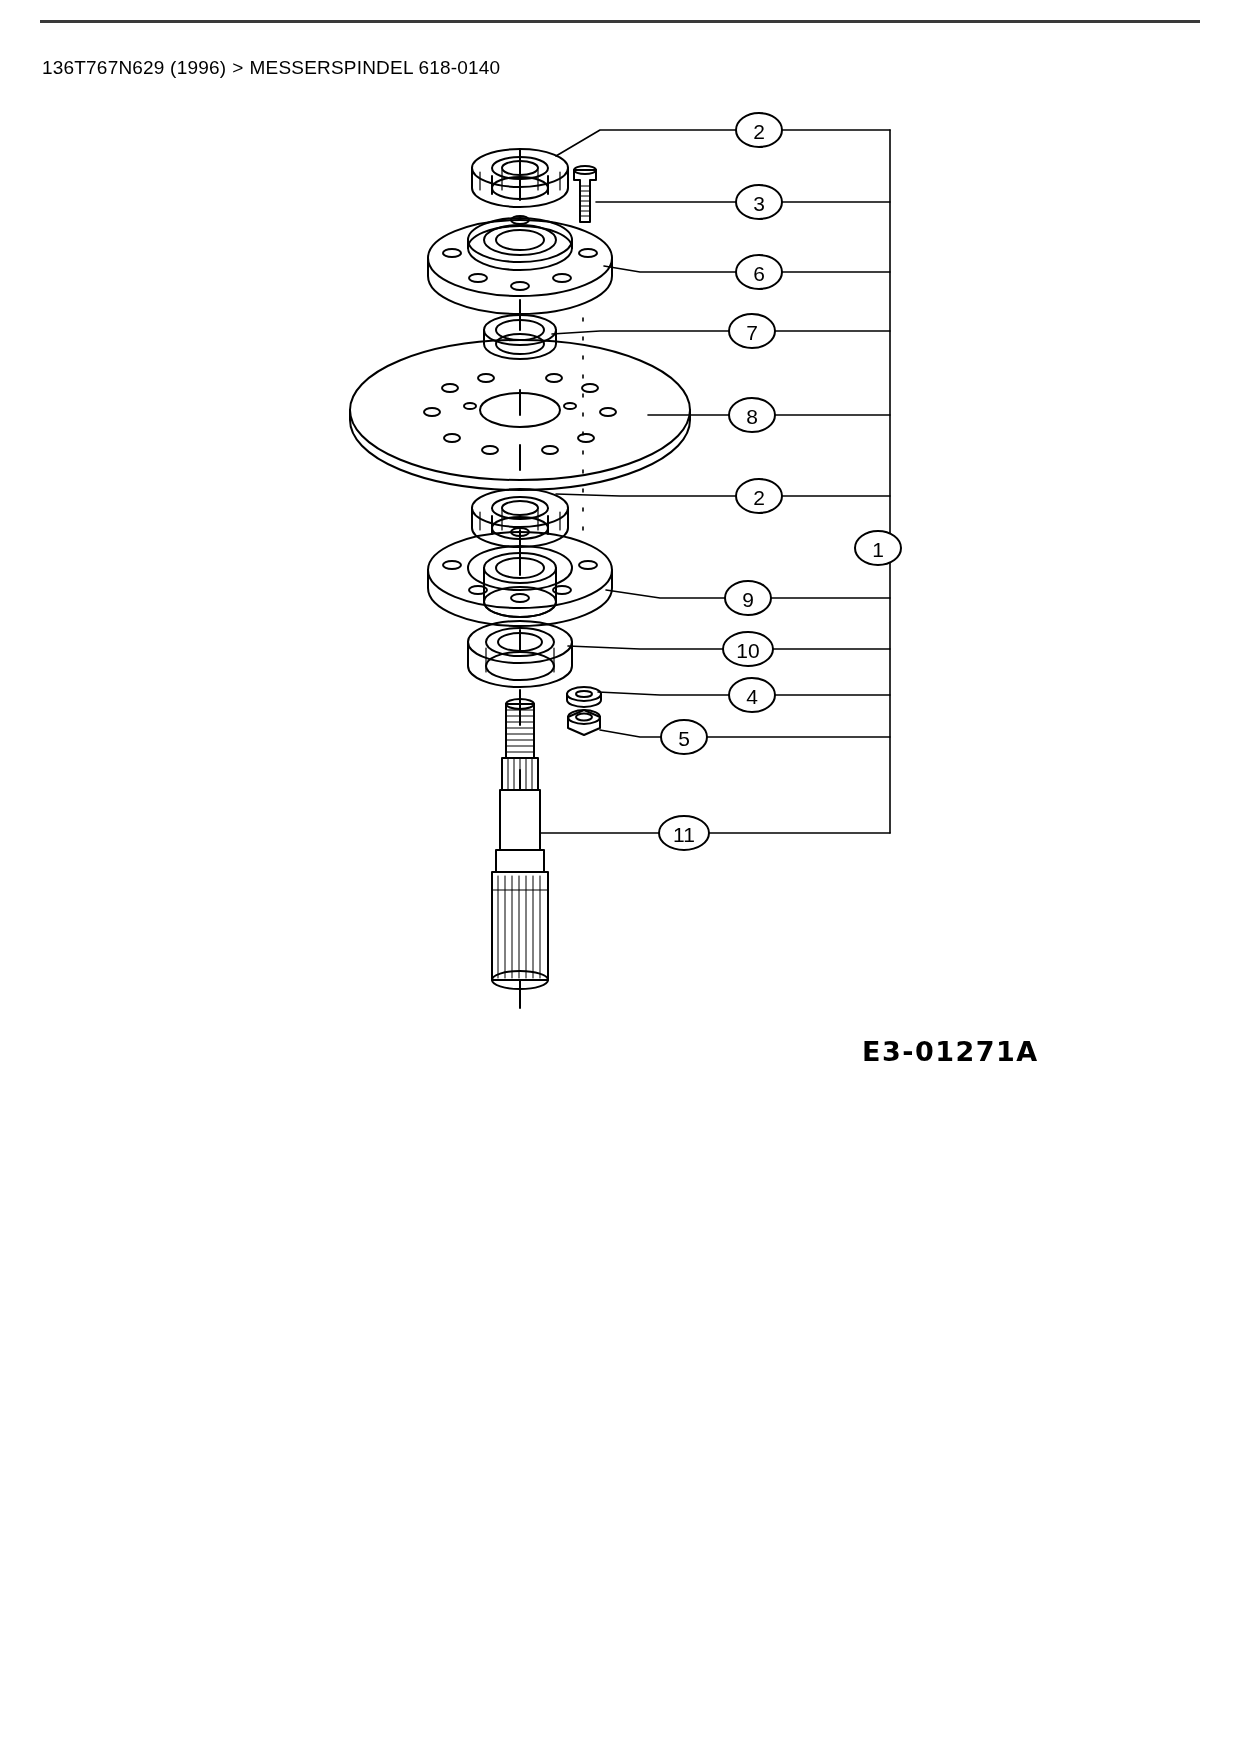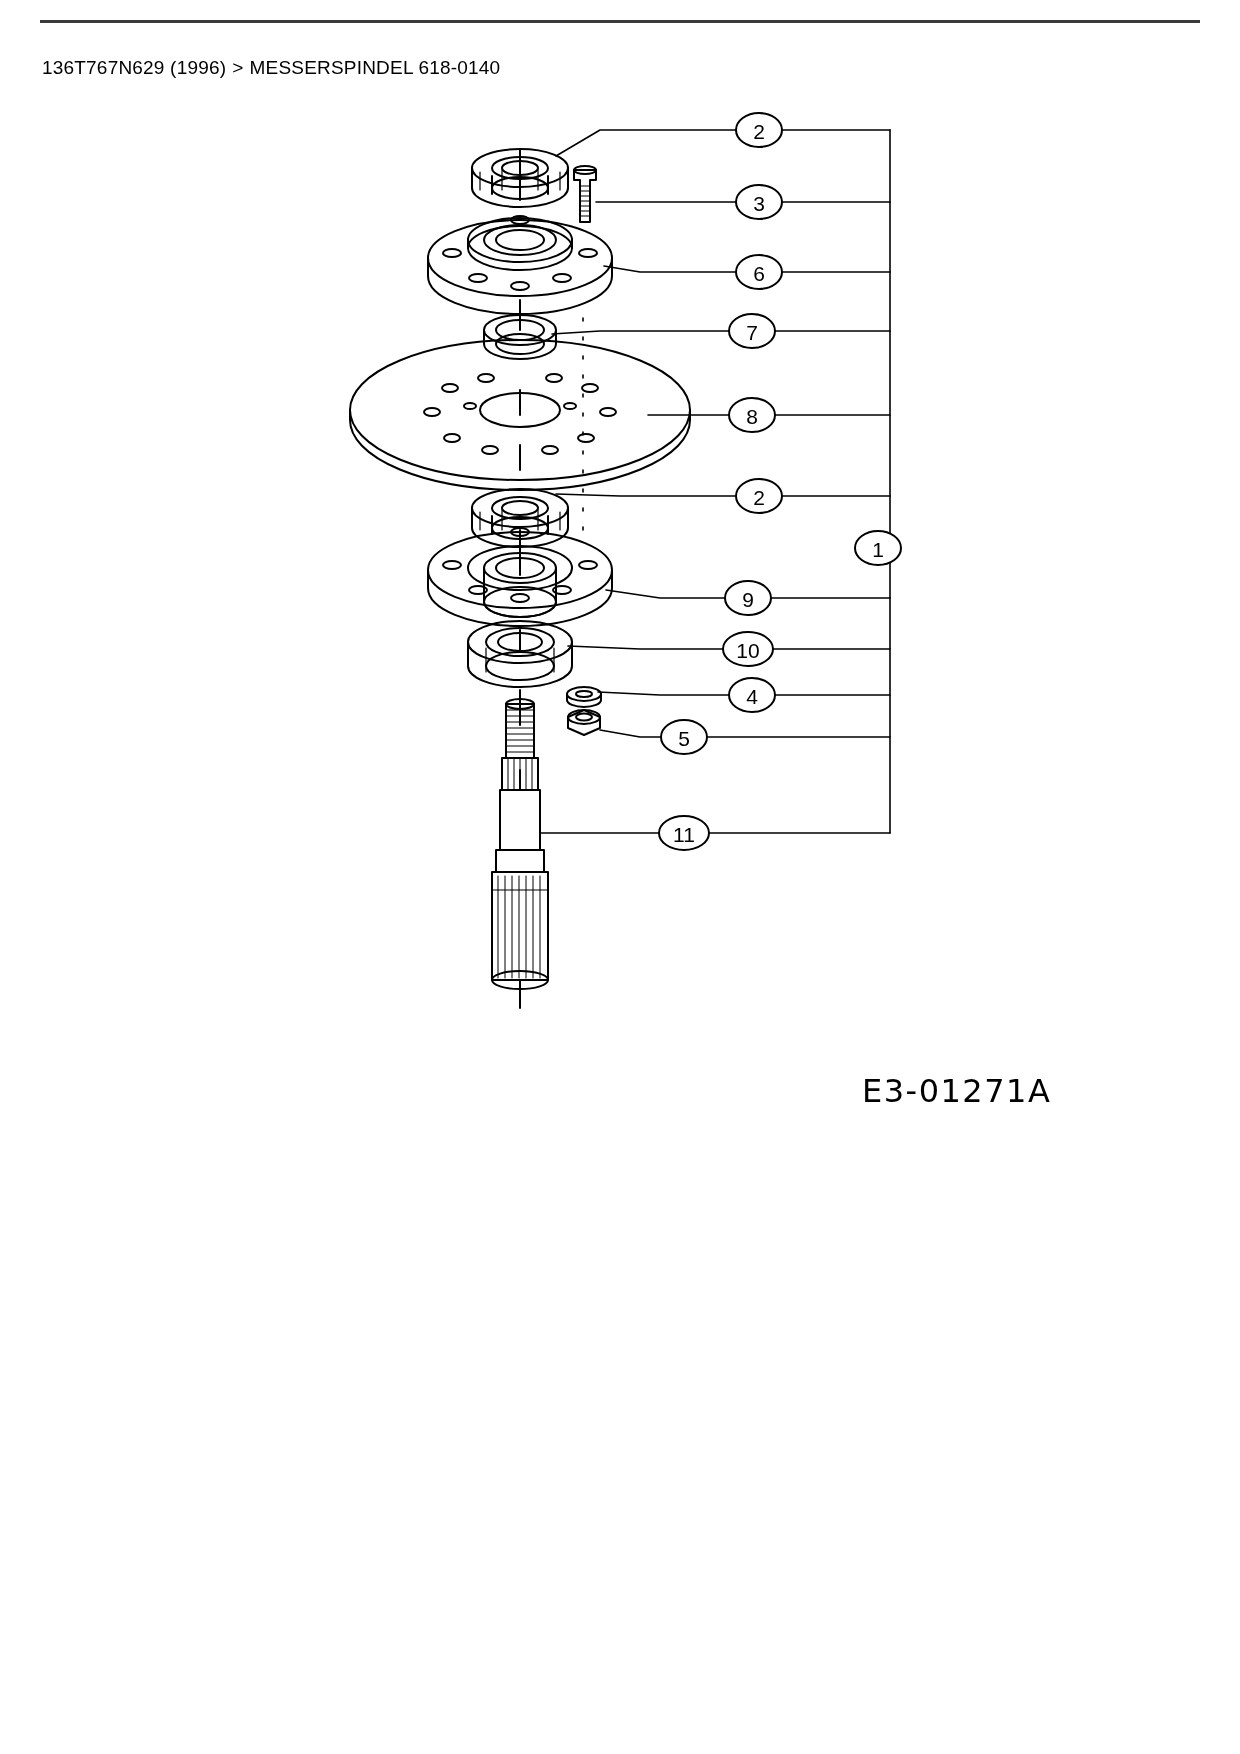--- a/index.html
+++ b/index.html
@@ -48,25 +48,25 @@
     height: 960px;
   }
   svg.diagram {
     display: block;
     width: 1240px;
     height: 960px;
   }
   .dwg-code {
     position: absolute;
     left: 862px;
-    top: 1072px;
+    top: 1036px;
     font-family: "DejaVu Sans", sans-serif;
-    font-size: 32px;
+    font-size: 27px;
     letter-spacing: 1.5px;
-    font-weight: 400;
+    font-weight: 700;
   }
   text.callout-num {
     font-family: "Liberation Sans", sans-serif;
     font-size: 21px;
     text-anchor: middle;
     dominant-baseline: central;
     fill: #000;
   }
 </style>
 </head>

